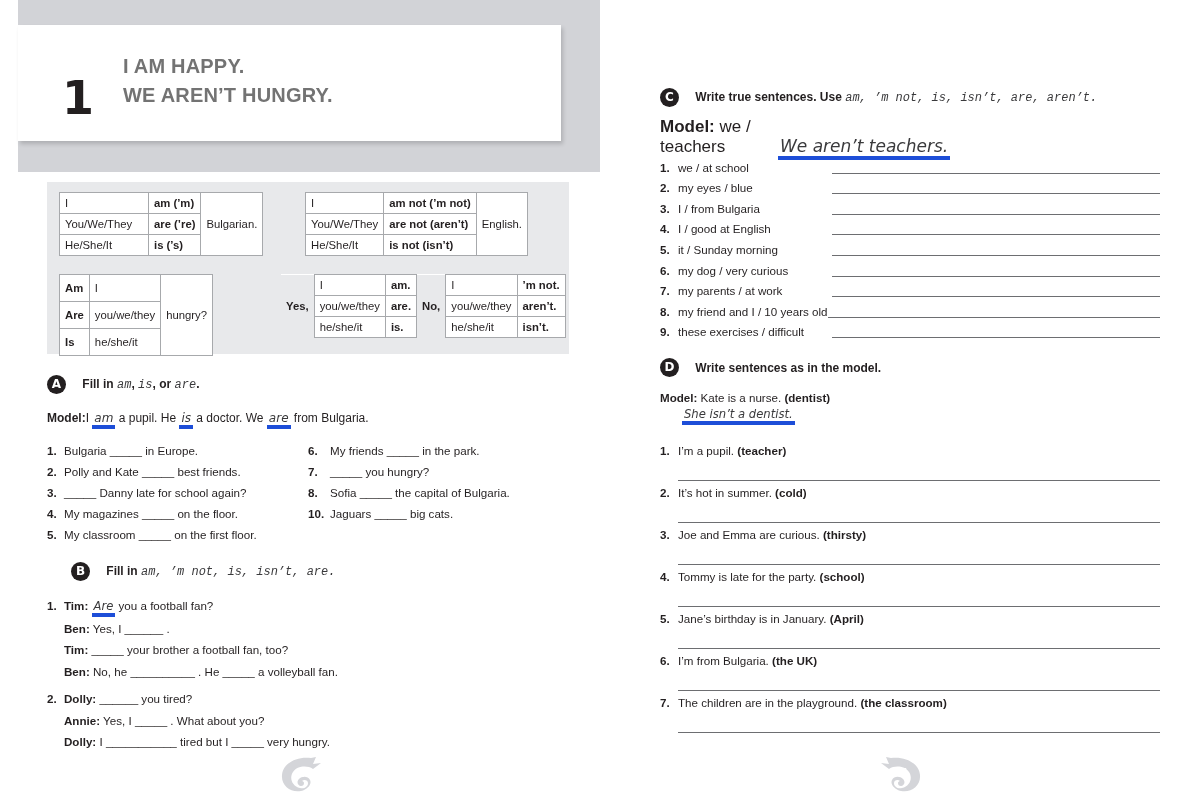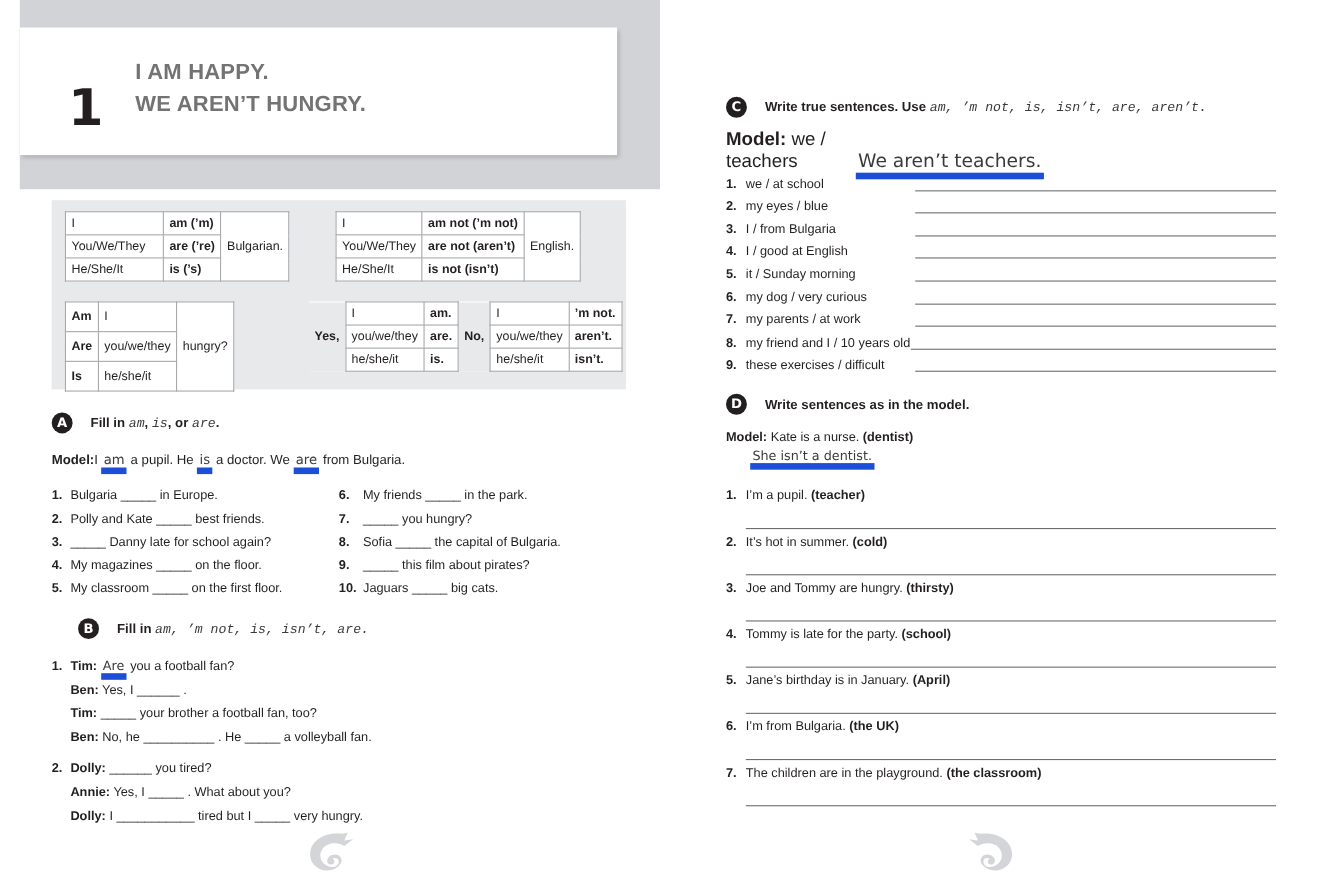--- a/index.html
+++ b/index.html
@@ -53,22 +53,22 @@
     text-align:center;line-height:19px;vertical-align:middle;
     font-family:"DejaVu Sans", sans-serif;
   }
   .ex-head{position:absolute;font-size:12px;font-weight:bold;}
   .ex-head .ex-instr{margin-left:13px;vertical-align:middle;}
   .hand{font-family:Liberation Mono, monospace;font-style:italic;font-weight:normal;color:#3a3a3c;}
 
   .model-line{position:absolute;font-size:12px;}
   .model-line b{font-weight:bold;}
   .ans{
-    font-family:"DejaVu Sans", sans-serif;color:#3a3a3c;
-    border-bottom:6px solid #1d4ed8;padding:0 2px;
+    font-family:"DejaVu Sans", sans-serif;font-style:italic;color:#3a3a3c;
+    border-bottom:4px solid #1d4ed8;padding:0 2px;
   }
 
   .items{position:absolute;font-size:11.6px;line-height:21px;}
   .items .it{white-space:nowrap;}
   .num{display:inline-block;width:17px;font-weight:bold;text-align:left;}
   .num.wide{width:22px;}
 
   .bex{position:absolute;font-size:11.6px;line-height:21.5px;}
   .bex .role{font-weight:bold;}
   .bex .ln{white-space:nowrap;}
@@ -205,21 +205,20 @@
       <div class="it"><span class="num">2.</span><span>Polly and Kate _____ best friends.</span></div>
       <div class="it"><span class="num">3.</span><span>_____ Danny late for school again?</span></div>
       <div class="it"><span class="num">4.</span><span>My magazines _____ on the floor.</span></div>
       <div class="it"><span class="num">5.</span><span>My classroom _____ on the first floor.</span></div>
     </div>
 
     <div class="items" style="left:308px;top:440px;">
       <div class="it"><span class="num wide">6.</span><span>My friends _____ in the park.</span></div>
       <div class="it"><span class="num wide">7.</span><span>_____ you hungry?</span></div>
       <div class="it"><span class="num wide">8.</span><span>Sofia _____ the capital of Bulgaria.</span></div>
-      <div class="it"><span class="num wide">9.</span><span>_____ this film about pirates?</span></div>
       <div class="it"><span class="num wide">10.</span><span>Jaguars _____ big cats.</span></div>
     </div>
 
     <div class="ex-head" style="left:47px;top:562px;padding-left:24px;">
       <span class="ex-badge">B</span>
       <span class="ex-instr"><span>Fill in </span><span class="hand">am, ’m not, is, isn’t, are.</span></span>
     </div>
 
     <div class="bex" style="left:47px;top:595px;">
       <div class="ln"><span class="num">1.</span><span class="role">Tim:</span> <span class="ans">Are</span><span> you a football fan?</span></div>
@@ -317,21 +316,21 @@
     <div class="rsec" style="left:60px;top:444px;width:500px;">
       <div style="height:42px;">
         <div class="d-row"><span class="dnum">1.</span><span>I’m a pupil. </span><b>(teacher)</b></div>
         <div class="d-line" style="margin-top:22px;"></div>
       </div>
       <div style="height:42px;">
         <div class="d-row"><span class="dnum">2.</span><span>It’s hot in summer. </span><b>(cold)</b></div>
         <div class="d-line" style="margin-top:22px;"></div>
       </div>
       <div style="height:42px;">
-        <div class="d-row"><span class="dnum">3.</span><span>Joe and Tommy are hungry. </span><b>(thirsty)</b></div>
+        <div class="d-row"><span class="dnum">3.</span><span>Joe and Emma are curious. </span><b>(thirsty)</b></div>
         <div class="d-line" style="margin-top:22px;"></div>
       </div>
       <div style="height:42px;">
         <div class="d-row"><span class="dnum">4.</span><span>Tommy is late for the party. </span><b>(school)</b></div>
         <div class="d-line" style="margin-top:22px;"></div>
       </div>
       <div style="height:42px;">
         <div class="d-row"><span class="dnum">5.</span><span>Jane’s birthday is in January. </span><b>(April)</b></div>
         <div class="d-line" style="margin-top:22px;"></div>
       </div>

